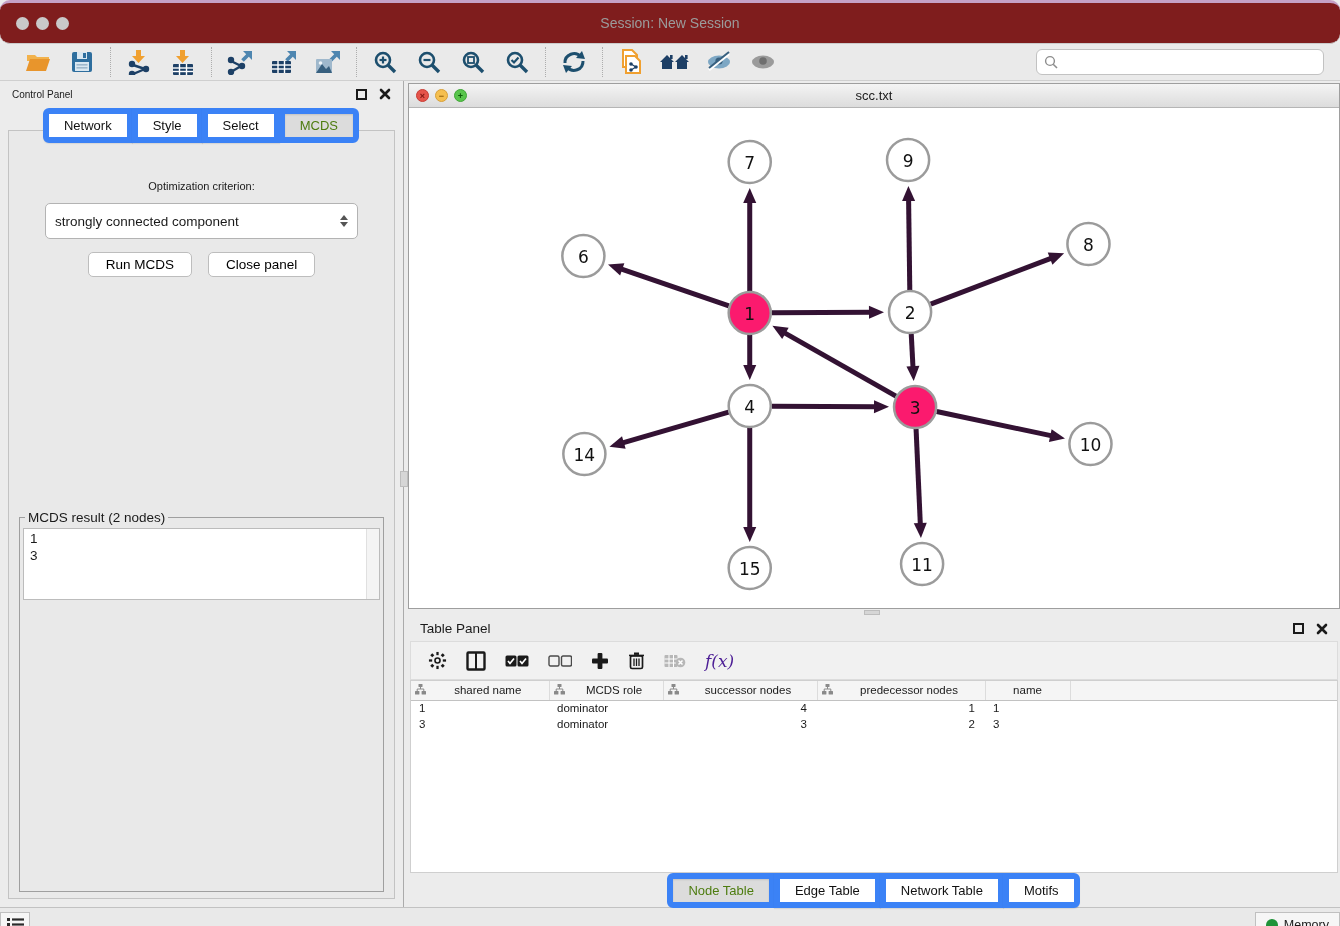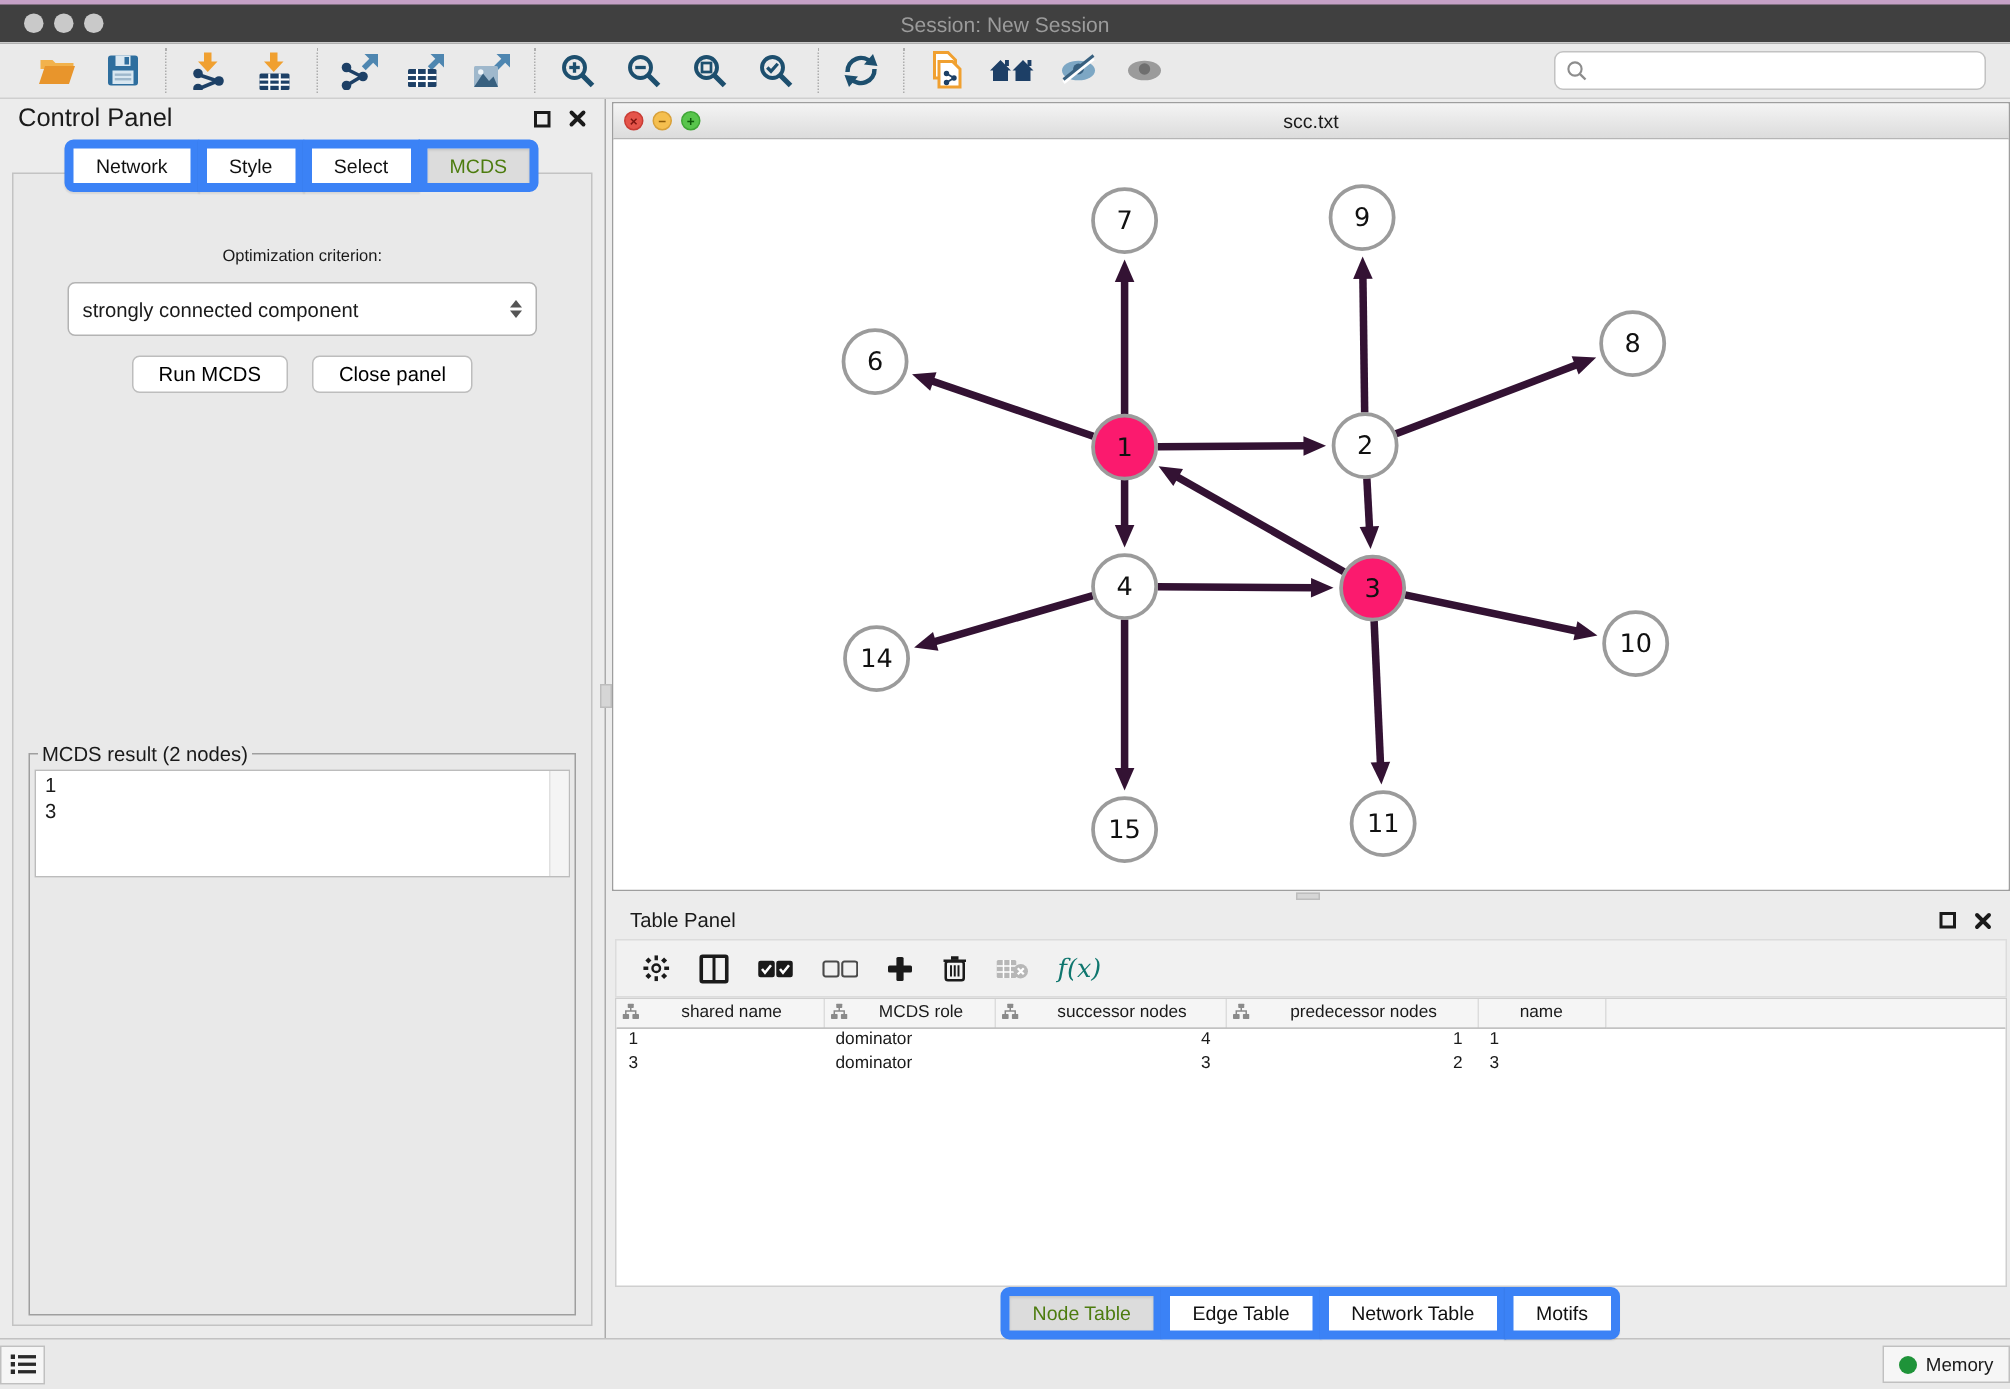--- a/index.html
+++ b/index.html
@@ -1,39 +1,39 @@
 <!DOCTYPE html>
 <html><head>
 <meta charset="utf-8">
 <style>
   * { margin:0; padding:0; box-sizing:border-box; }
   html,body { width:1340px; height:926px; overflow:hidden; }
   body { font-family:"Liberation Sans", sans-serif; background:#ececec; color:#1a1a1a; }
 
   
-  .titlebar { height:29px; border-top:3px solid #c5a1c6; background:#404040; border-bottom:1px solid #cbcbcb; position:relative; display:flex; align-items:center; }
+  .titlebar { height:44px; border-top:3px solid #c5a1c6; background:#7f1d1d; border-bottom:1px solid #cbcbcb; position:relative; display:flex; align-items:center;border-radius:10px; }
   .traffic-dots { position:absolute; left:16px; display:flex; gap:7px; }
   .traffic-dots .dot { width:13px; height:13px; border-radius:50%; background:#c9c9c9; }
   .titlebar-title { margin:0 auto; color:#9b9b9b; font-size:14px; }
 
   
   .toolbar { height:37px; background:#eaeaea; border-bottom:1px solid #cfcfcf; display:flex; align-items:center; padding:0 10px; }
   .tb-group { display:flex; align-items:center; gap:4px; padding:0 8px; }
   .tb-sep { width:0; height:30px; border-left:1px dotted #adadad; }
   .tb-btn { width:40px; height:32px; display:flex; align-items:center; justify-content:center; cursor:default; }
   .search-wrap { margin-left:auto; margin-right:6px; position:relative; }
   .search-wrap svg { position:absolute; left:8px; top:6px; }
   .search-input { width:288px; height:26px; border:1px solid #c2c2c2; border-radius:6px; background:#fff; padding:0 8px 0 28px; font-size:13px; font-family:"Liberation Sans", sans-serif; outline:none; }
 
   
   .main { display:flex; height:826px; }
 
   
   .control-panel { width:404px; border-right:1px solid #ababab; display:flex; flex-direction:column; background:#ececec; }
-  .panel-header { height:26px; display:flex; align-items:center; padding:0 12px; font-size:17px; }
+  .panel-header { height:26px; display:flex; align-items:center; padding:0 12px; font-size:10px; }
   .panel-float-icons { margin-left:auto; display:flex; gap:12px; align-items:center; }
   .float-box { width:11px; height:11px; border:2px solid #1a1a1a; }
   .tabs-row { display:flex; justify-content:center; position:relative; z-index:2; margin-top:1px; margin-bottom:-13px; }
   .tab { border:6px solid #3b82f6; background:#fff; color:#111; font-size:13px; padding:4px 15px; margin-left:-1px; cursor:default; box-shadow:0 1px 1px rgba(0,0,0,.08); }
   .tab.first { border-radius:6px 0 0 6px; }
   .tab.last  { border-radius:0 6px 6px 0; }
   .tab.active { background:#dcdcdc; color:#4d7c0f; box-shadow:inset 0 1px 2px rgba(0,0,0,.12); }
   .cp-body { flex:1; margin:0 8px 8px 8px; border:1px solid #c3c3c3; background:#e9e9e9; display:flex; flex-direction:column; padding-top:30px; }
   .opt-label { text-align:center; font-size:11px; margin-top:19px; }
   .criterion-select { margin:11px 36px 0 36px; height:36px; background:#fff; border:1px solid #b3b3b3; border-radius:5px; display:flex; align-items:center; padding:0 9px; font-size:13.5px; cursor:default; }
@@ -63,21 +63,21 @@
   .nw-canvas svg { position:absolute; inset:0; }
 
   .h-splitter { height:7px; display:flex; align-items:center; justify-content:center; }
   .h-splitter .handle { width:16px; height:5px; background:#d6d6d6; border:1px solid #bdbdbd; }
 
   
   .table-panel { flex:1; margin-left:4px; display:flex; flex-direction:column; background:#ececec; min-height:0; }
   .tp-header { height:25px; display:flex; align-items:center; padding:0 12px; font-size:13.5px; }
   .tp-toolbar { height:39px; margin:0 2px; background:#f1f1f1; border:1px solid #dcdcdc; display:flex; align-items:center; gap:19px; padding:0 17px; }
   .tp-tool { display:flex; align-items:center; justify-content:center; cursor:default; }
-  .fx-label { font-family:"DejaVu Serif", serif; font-style:italic; font-size:17px; color:#0f766e; }
+  .fx-label { font-family:"DejaVu Serif", serif; font-style:italic; font-size:17px; color:#4c1d95; }
   .tp-table-wrap { flex:1; margin:0 2px; background:#fff; border:1px solid #cfcfcf; overflow:hidden; }
   table.node-table { border-collapse:collapse; width:100%; table-layout:fixed; }
   .node-table th { background:#f5f5f5; border-right:1px solid #dcdcdc; border-bottom:1px solid #c2c2c2; font-weight:normal; font-size:11.5px; height:19px; padding:0 4px; }
   .node-table th.filler { border-right:none; }
   .th-inner { display:flex; }
   .th-label { flex:1; text-align:center; white-space:nowrap; overflow:hidden; }
   .node-table td { font-size:11.5px; height:16px; padding:0 8px; white-space:nowrap; }
   .node-table td.right { text-align:right; padding-right:10px; }
   .tp-tabs { height:34px; display:flex; align-items:center; justify-content:center; }
 

